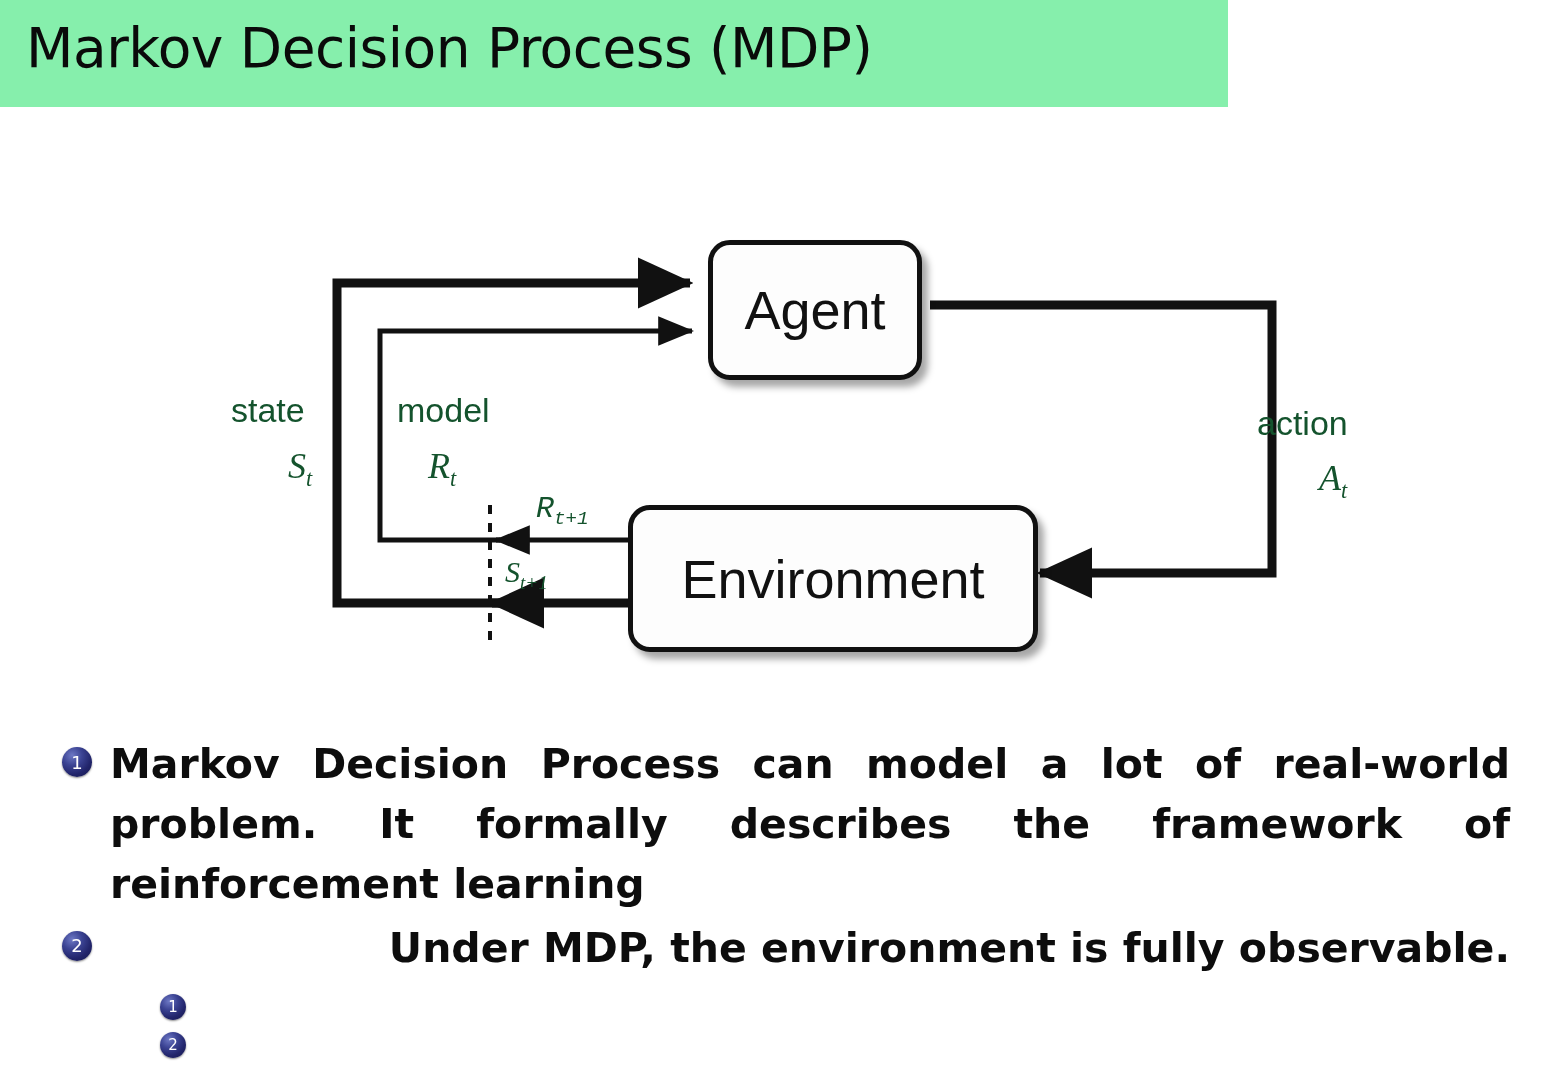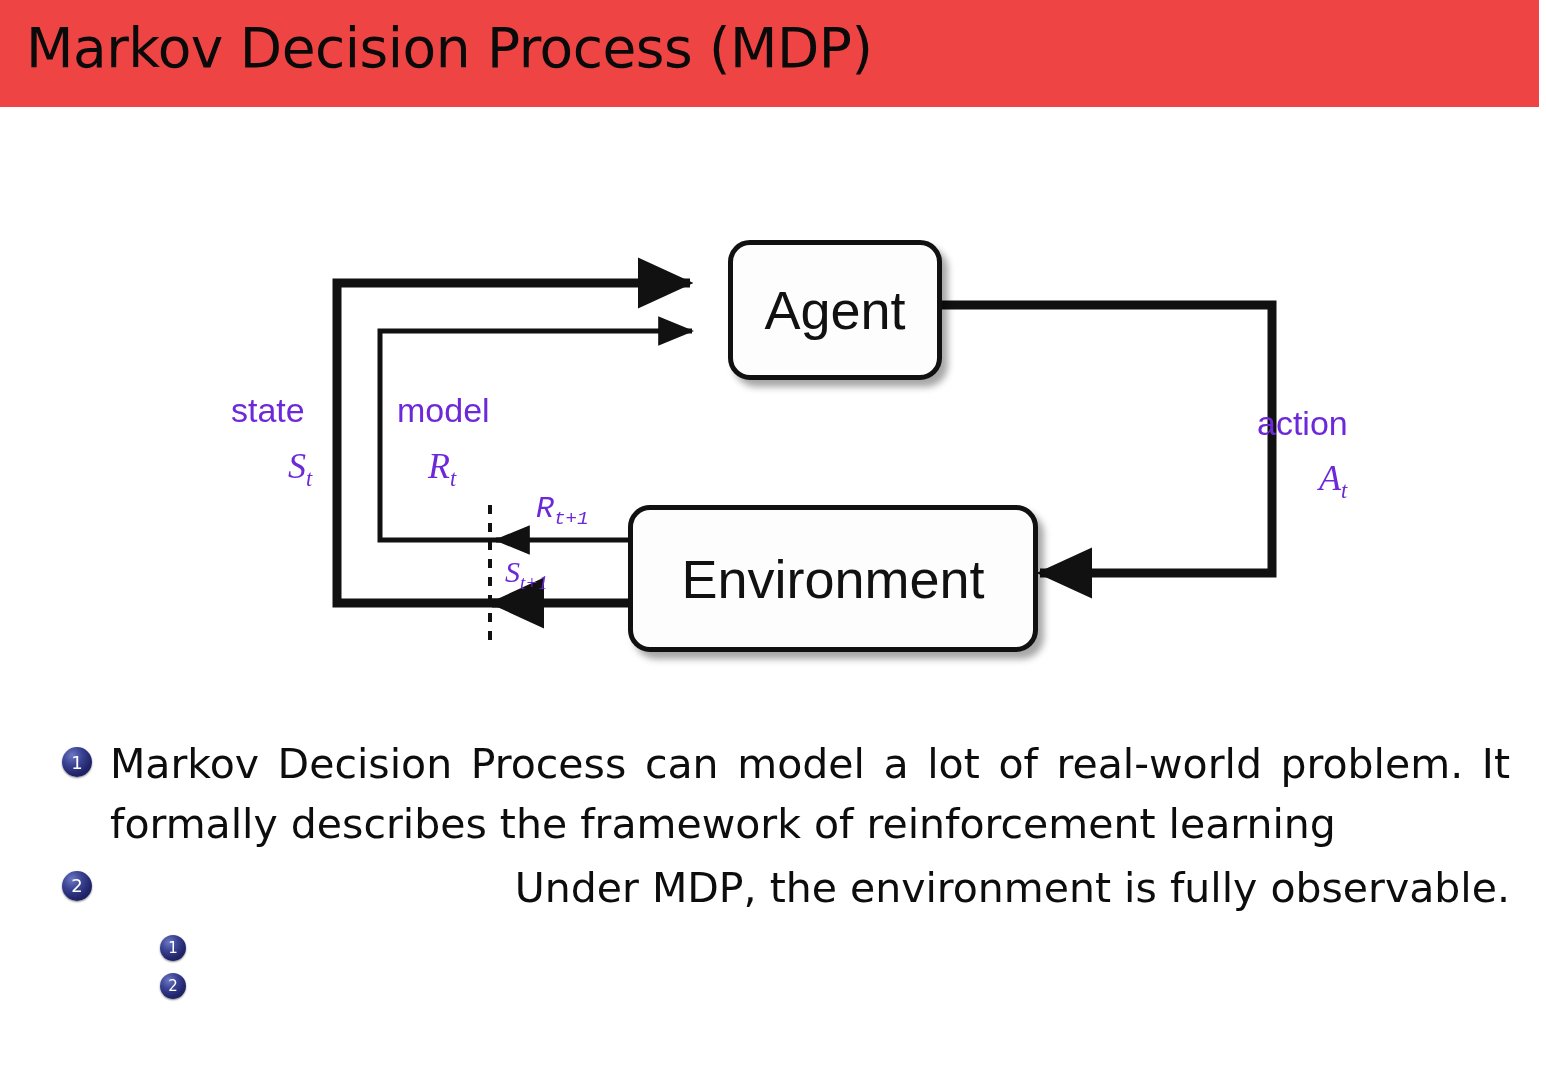--- a/index.html
+++ b/index.html
@@ -12,23 +12,23 @@
     height: 1080px;
     position: relative;
     overflow: hidden;
     font-family: "DejaVu Sans", sans-serif;
   }
 
   
   #header-bar {
     position: absolute;
     left: 0; top: 0;
-    width: 1539px;
+    width: 1228px;
     height: 107px;
-    background: #ef4444;
+    background: #86efac;
   }
   #page-title {
     position: absolute;
     left: 26px;
     top: 16px;
     font-family: "DejaVu Sans", sans-serif;
     font-size: 55px;
     font-weight: 400;
     color: #0a0a0a;
     letter-spacing: -0.5px;
@@ -41,21 +41,21 @@
     left: 0;
     top: 107px;
     width: 1546px;
     height: 600px;
   }
   #diagram svg { display: block; }
 
   .dgm-label {
     position: absolute;
     font-family: "Liberation Sans", sans-serif;
-    color: #6d28d9;
+    color: #14532d;
     white-space: nowrap;
   }
   .dgm-word { font-size: 34px; }
   .dgm-sym  {
     font-family: "Liberation Serif", serif;
     font-style: italic;
     font-size: 36px;
     margin-left: 31px;
   }
   .dgm-sym sub {
@@ -124,20 +124,21 @@
   }
   .badge-2 {
     width: 26px; height: 26px;
     font-size: 15px;
     margin-top: 10px;
   }
 
   .bullet-text {
     font-family: "DejaVu Sans", sans-serif;
     color: #0d0d0d;
+    font-weight: bold;
   }
   .text-1 {
     font-size: 41px;
     line-height: 1.46;
     margin-left: 18px;
     width: 1400px;
     text-align: justify;
     text-justify: inter-word;
   }
   .text-1-nojust {
@@ -175,21 +176,21 @@
 
     <path d="M 632 433 L 496 433" fill="none" stroke="#111" stroke-width="5" marker-end="url(#arrThin)"></path>
 
     <path d="M 632 496 L 492 496" fill="none" stroke="#111" stroke-width="9" marker-end="url(#arrThick)"></path>
 
     <path d="M 490 398 L 490 533" fill="none" stroke="#111" stroke-width="4" stroke-dasharray="9 9"></path>
 
     <path d="M 930 198 L 1272 198 L 1272 466 L 1040 466" fill="none" stroke="#111" stroke-width="9" stroke-linecap="butt" stroke-linejoin="miter" marker-end="url(#arrThick)"></path>
   </svg>
 
-  <div class="node-box" style="left:728px; top:133px; width:204px; height:130px;">
+  <div class="node-box" style="left:708px; top:133px; width:204px; height:130px;">
     <span class="node-label">Agent</span>
   </div>
 
   <div class="node-box" style="left:628px; top:398px; width:400px; height:137px;">
     <span class="node-label">Environment</span>
   </div>
 
   <div class="dgm-label dgm-word" style="left:231px; top:284px;">state</div>
   <div class="dgm-label dgm-sym" style="left:257px; top:338px;"><span>S</span><sub>t</sub></div>
 

